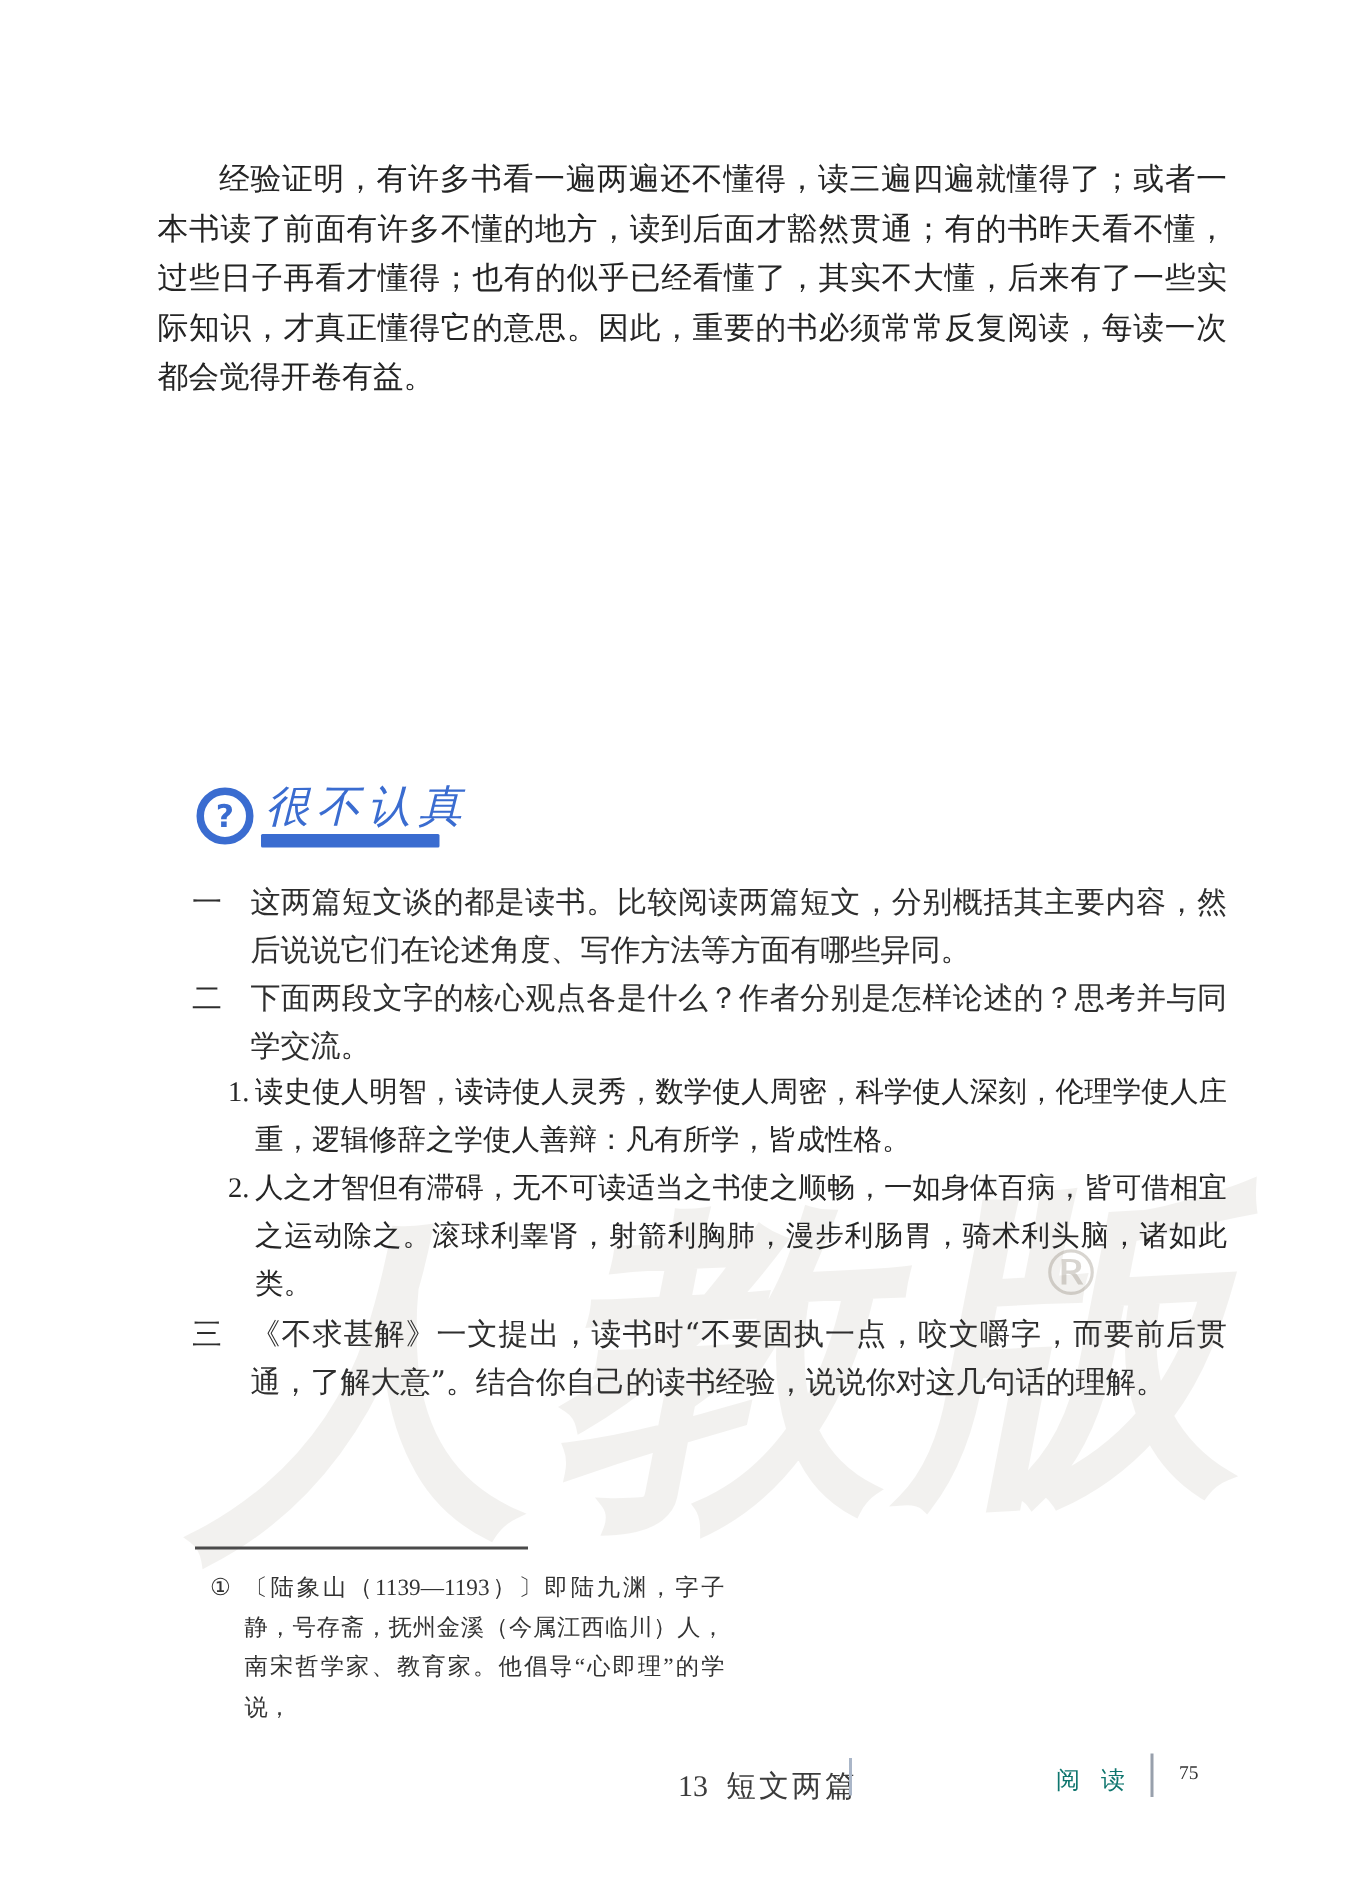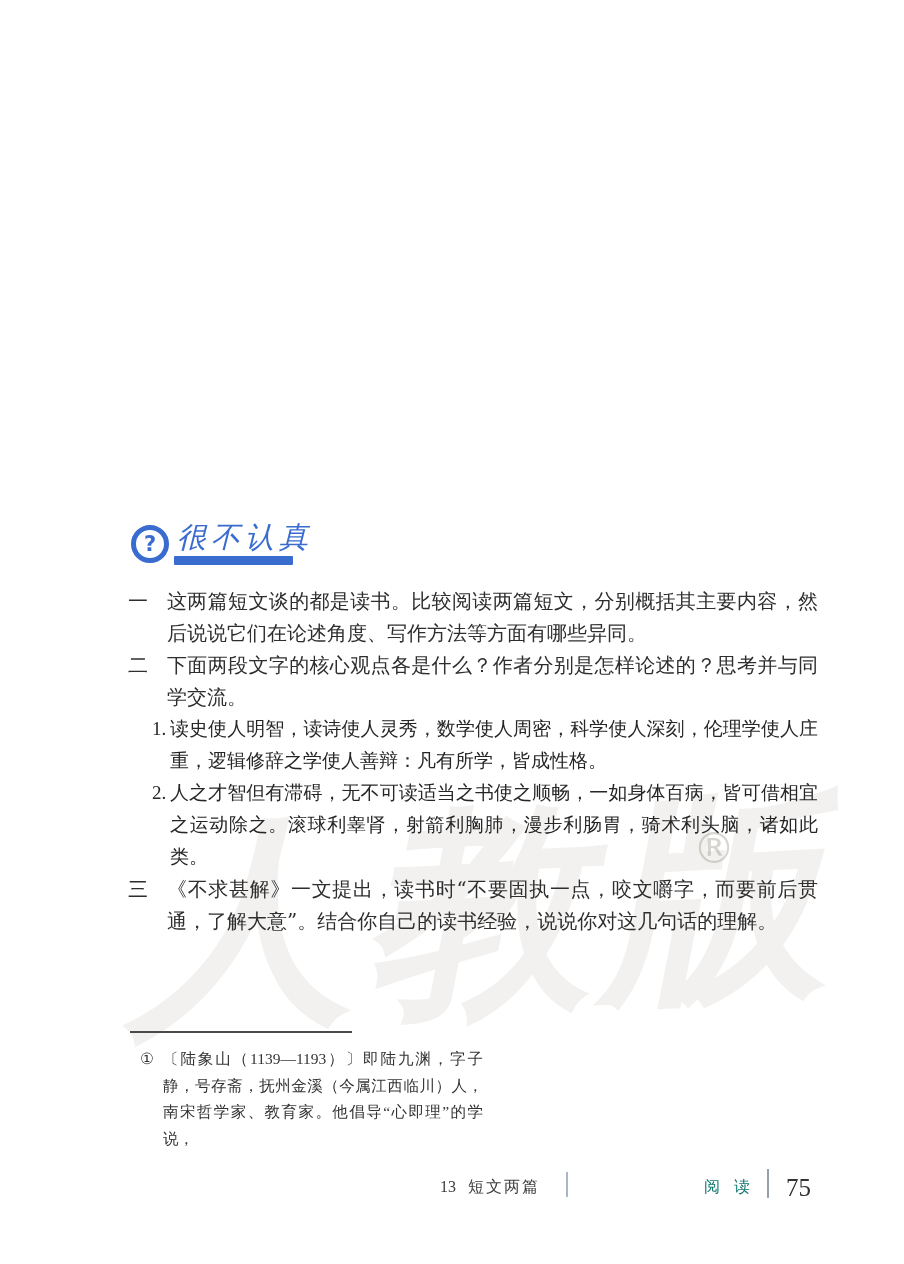--- a/index.html
+++ b/index.html
@@ -146,23 +146,23 @@
   }
   .fn-cols { display: flex; }
   .fn-left { width: 343px; display: flex; }
   .fn-marker { width: 23px; flex-shrink: 0; }
   .fn-left-text { flex: 1; text-align: justify; }
   .fn-right { width: 315px; margin-left: 25px; text-align: justify; }
 
   
   .footer-lesson {
     position: absolute;
-    left: 440px;
+    left: 452px;
     top: 1177px;
-    font-size: 16px;
+    font-size: 20px;
     color: #3c3c3c;
   }
   .footer-lesson .lesson-title { margin-left: 12px; letter-spacing: 2px; }
   .footer-bar-left {
     position: absolute;
     left: 566px;
     top: 1172px;
     width: 2px;
     height: 25px;
     background: #aab6c8;
@@ -180,35 +180,36 @@
     left: 767px;
     top: 1169px;
     width: 2px;
     height: 29px;
     background: #98a0ac;
   }
   .footer-page {
     position: absolute;
     left: 786px;
     top: 1174px;
-    font-size: 25px;
+    font-size: 13px;
     color: #333333;
   }
 </style>
 </head>
 <body>
 
 <div class="page">
 
   <div class="watermark">人教版</div>
   <div class="watermark-reg">®</div>
 
   <div class="content">
 
     <div class="body-text">
+      <p>经验证明，有许多书看一遍两遍还不懂得，读三遍四遍就懂得了；或者一本书读了前面有许多不懂的地方，读到后面才豁然贯通；有的书昨天看不懂，过些日子再看才懂得；也有的似乎已经看懂了，其实不大懂，后来有了一些实际知识，才真正懂得它的意思。因此，重要的书必须常常反复阅读，每读一次都会觉得开卷有益。</p>
     </div>
 
     <div class="qmark-icon">?</div>
     <div class="section-title">很不认真</div>
     <div class="title-underline"></div>
 
     <div class="questions">
       <div class="q-row">
         <span class="q-marker">一</span>
         <span class="q-text">这两篇短文谈的都是读书。比较阅读两篇短文，分别概括其主要内容，然后说说它们在论述角度、写作方法等方面有哪些异同。</span>

